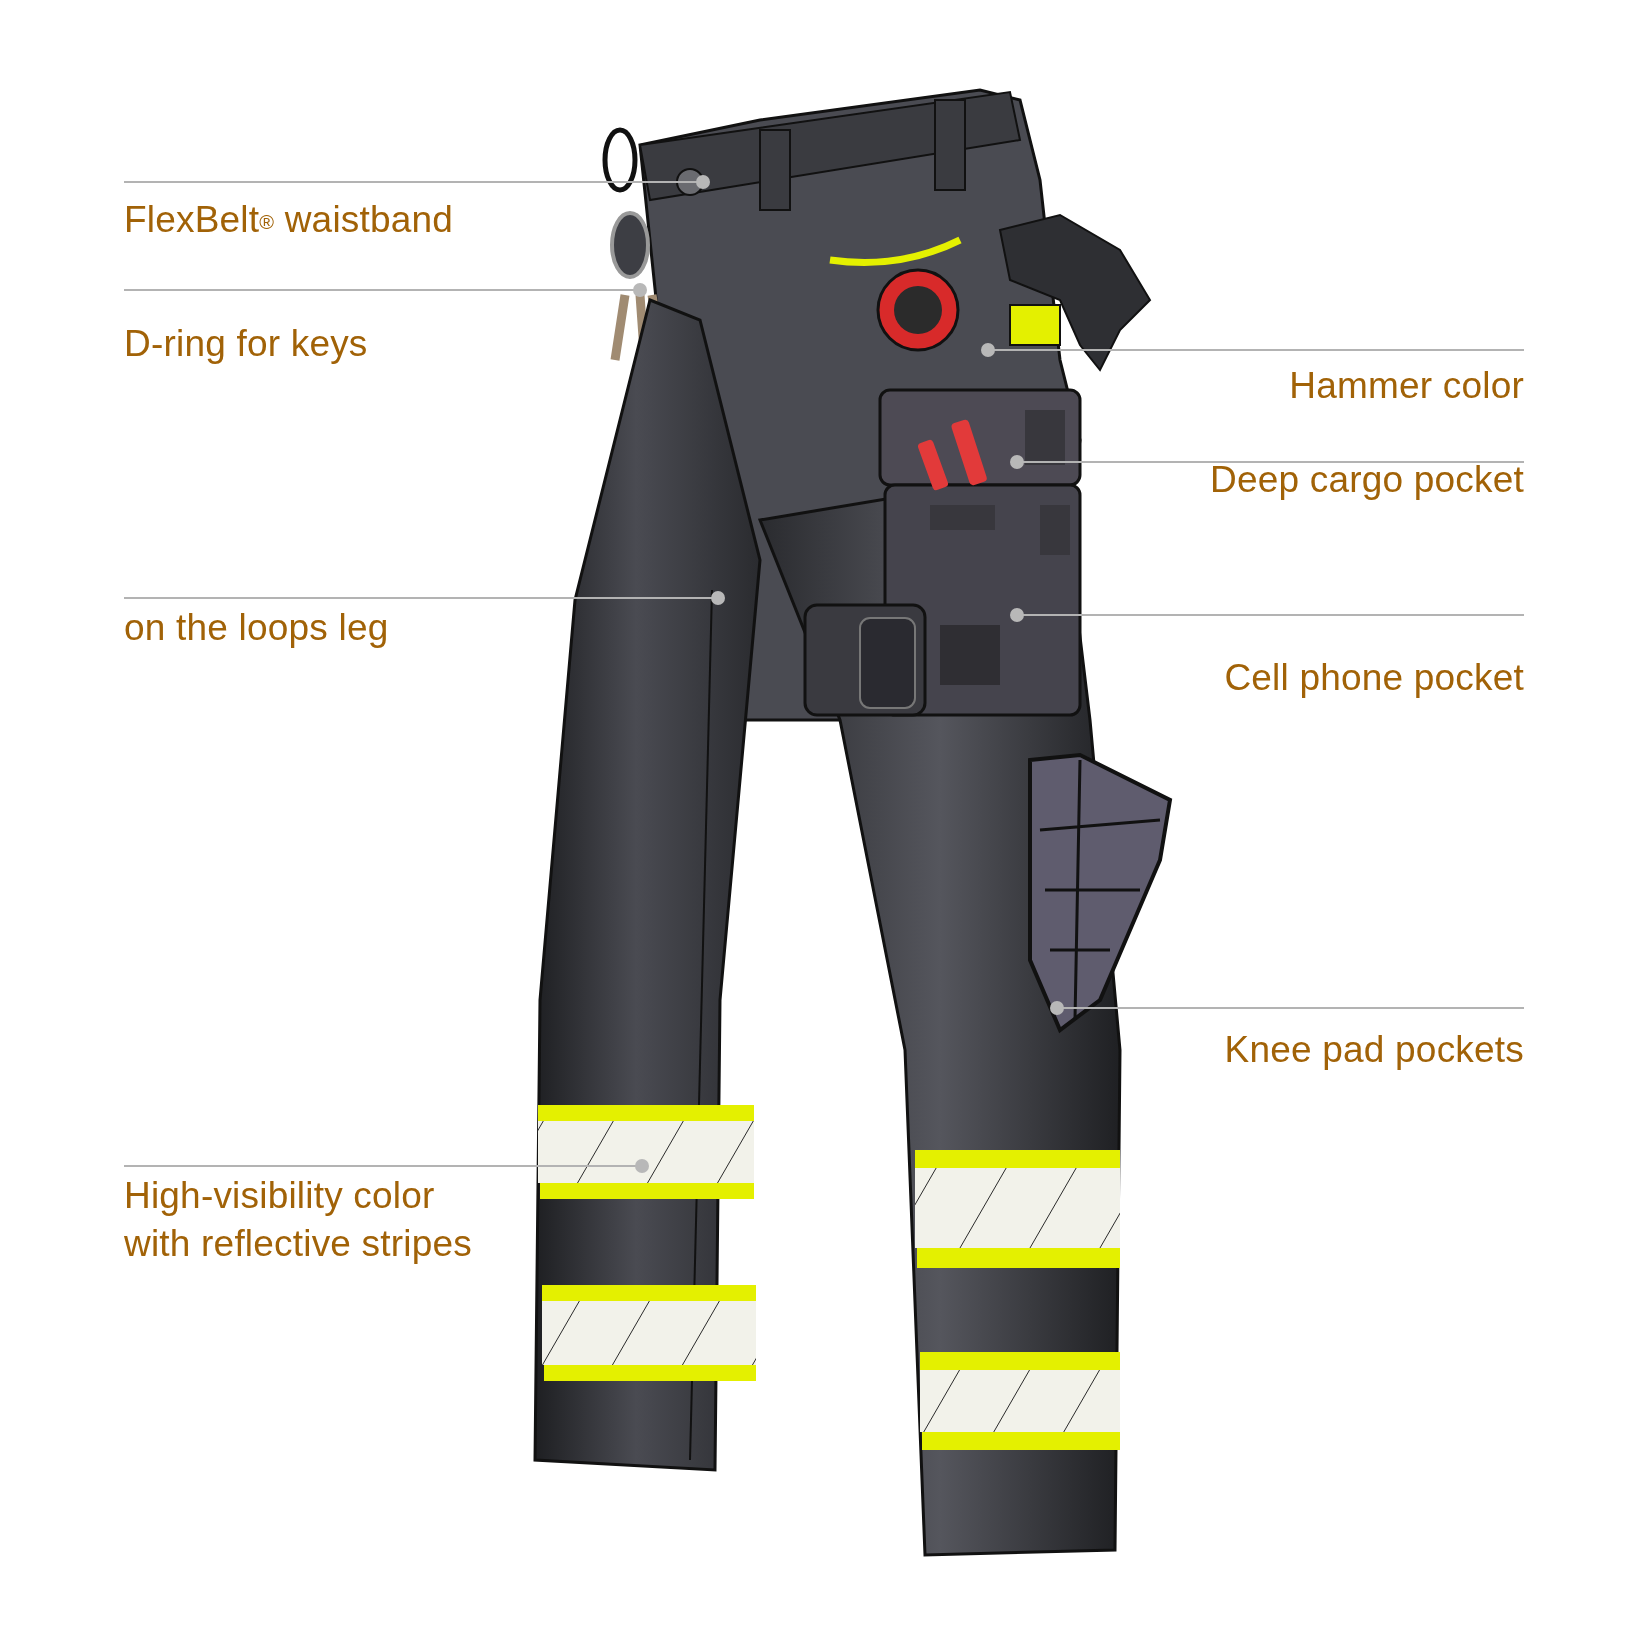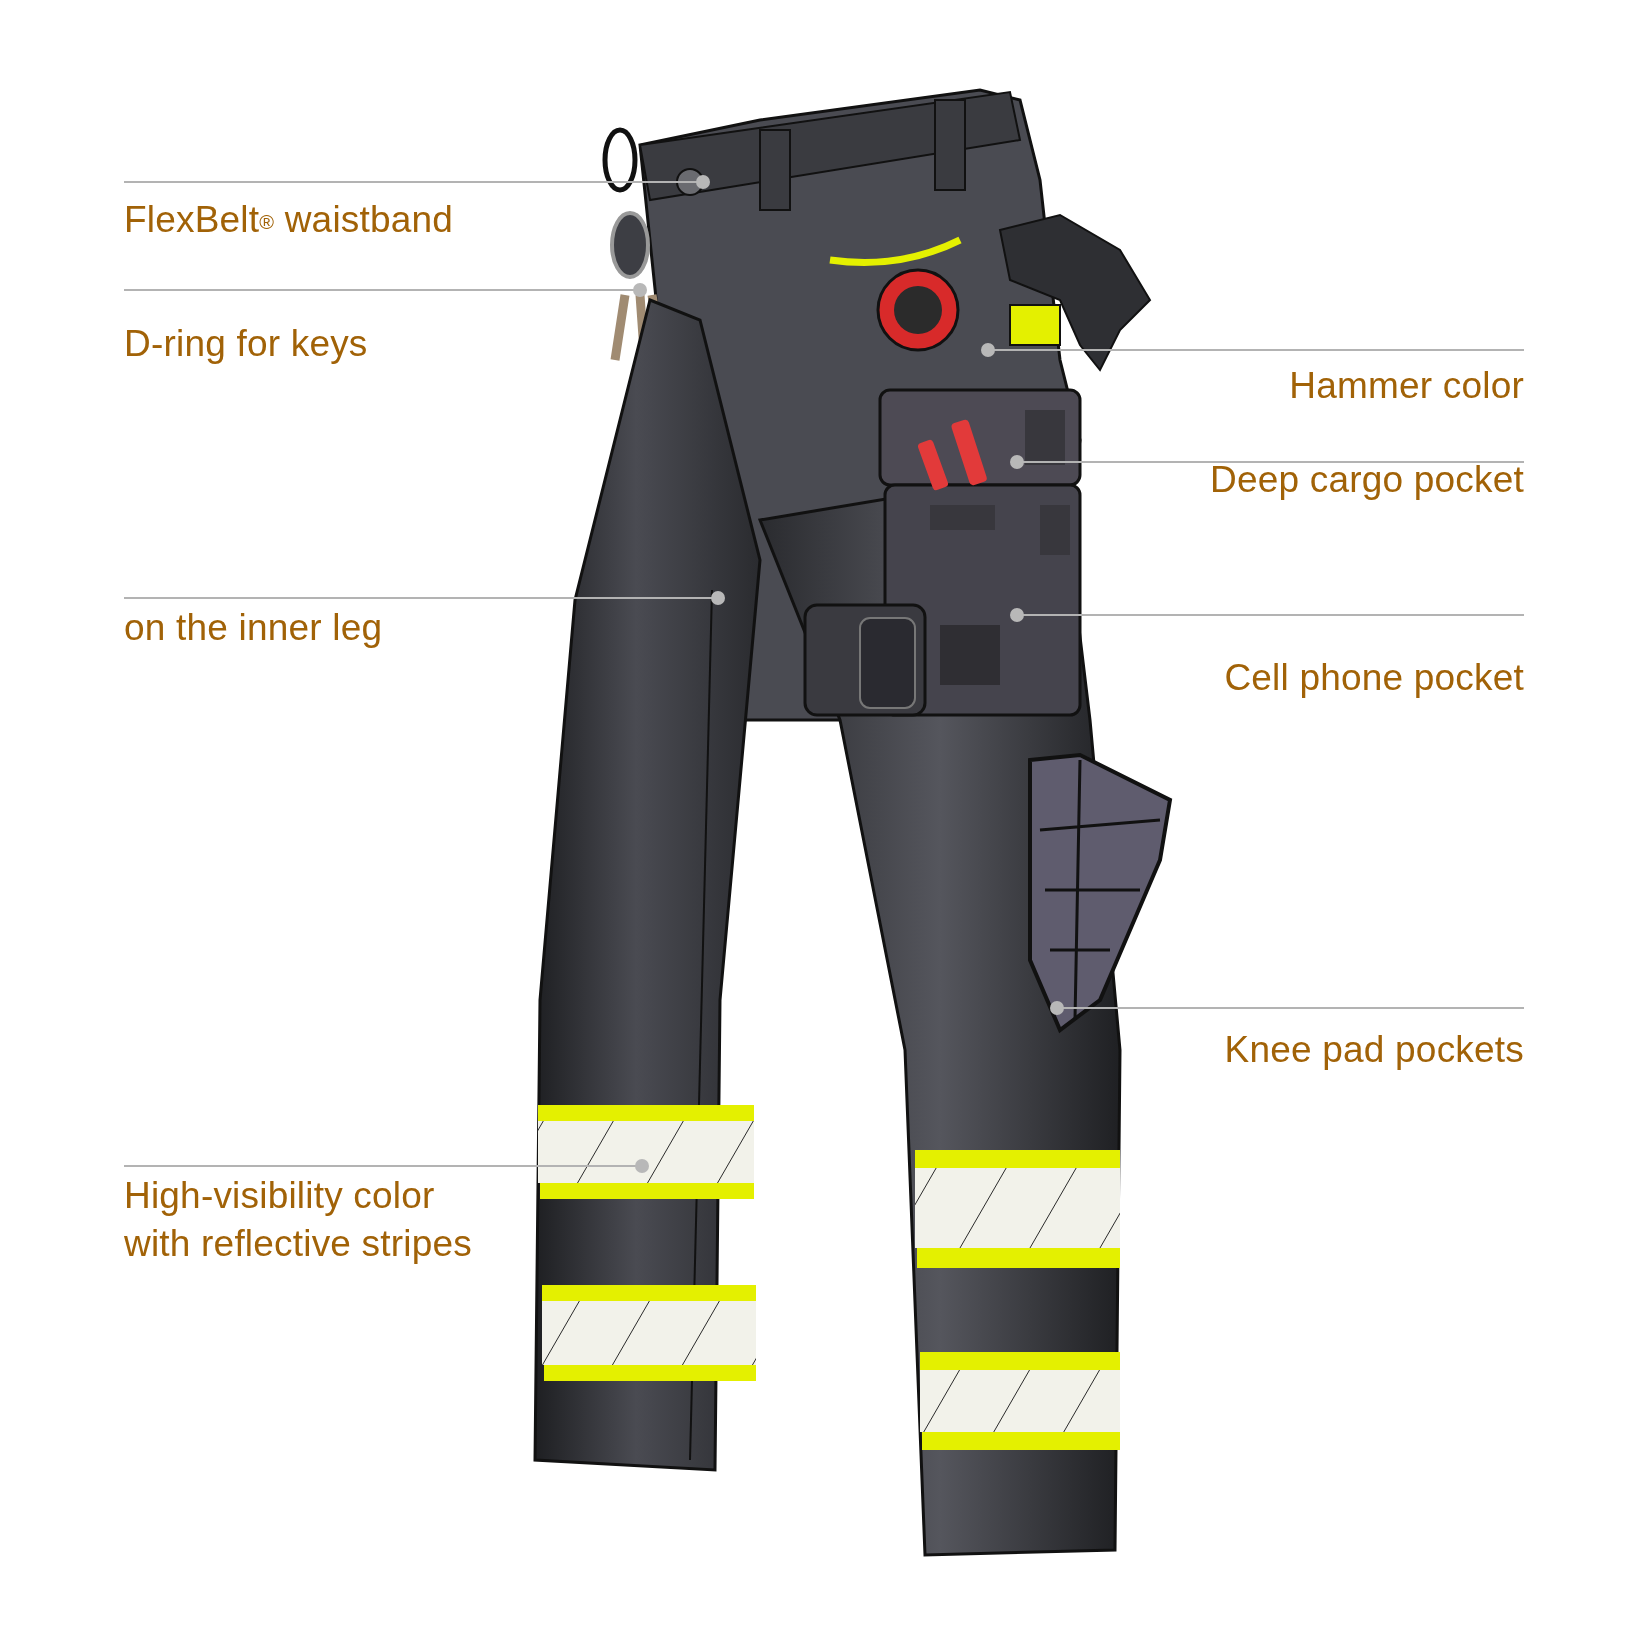--- a/index.html
+++ b/index.html
@@ -113,21 +113,21 @@
   <div class="dot" style="left:640px; top:290px;"></div>
   <div class="label left" style="top:320px;">
       <div>D-ring for keys</div>
     </div>
 </div>
 
 <div>
   <div class="leader" style="left:124px; top:597px; width:594px;"></div>
   <div class="dot" style="left:718px; top:598px;"></div>
   <div class="label left" style="top:604px;">
-      <div>on the inner leg</div>
+      <div>on the loops leg</div>
     </div>
 </div>
 
 <div>
   <div class="leader" style="left:124px; top:1165px; width:518px;"></div>
   <div class="dot" style="left:642px; top:1166px;"></div>
   <div class="label left" style="top:1172px;">
       <div>High-visibility color</div>
       <div>with reflective stripes</div>
     </div>

